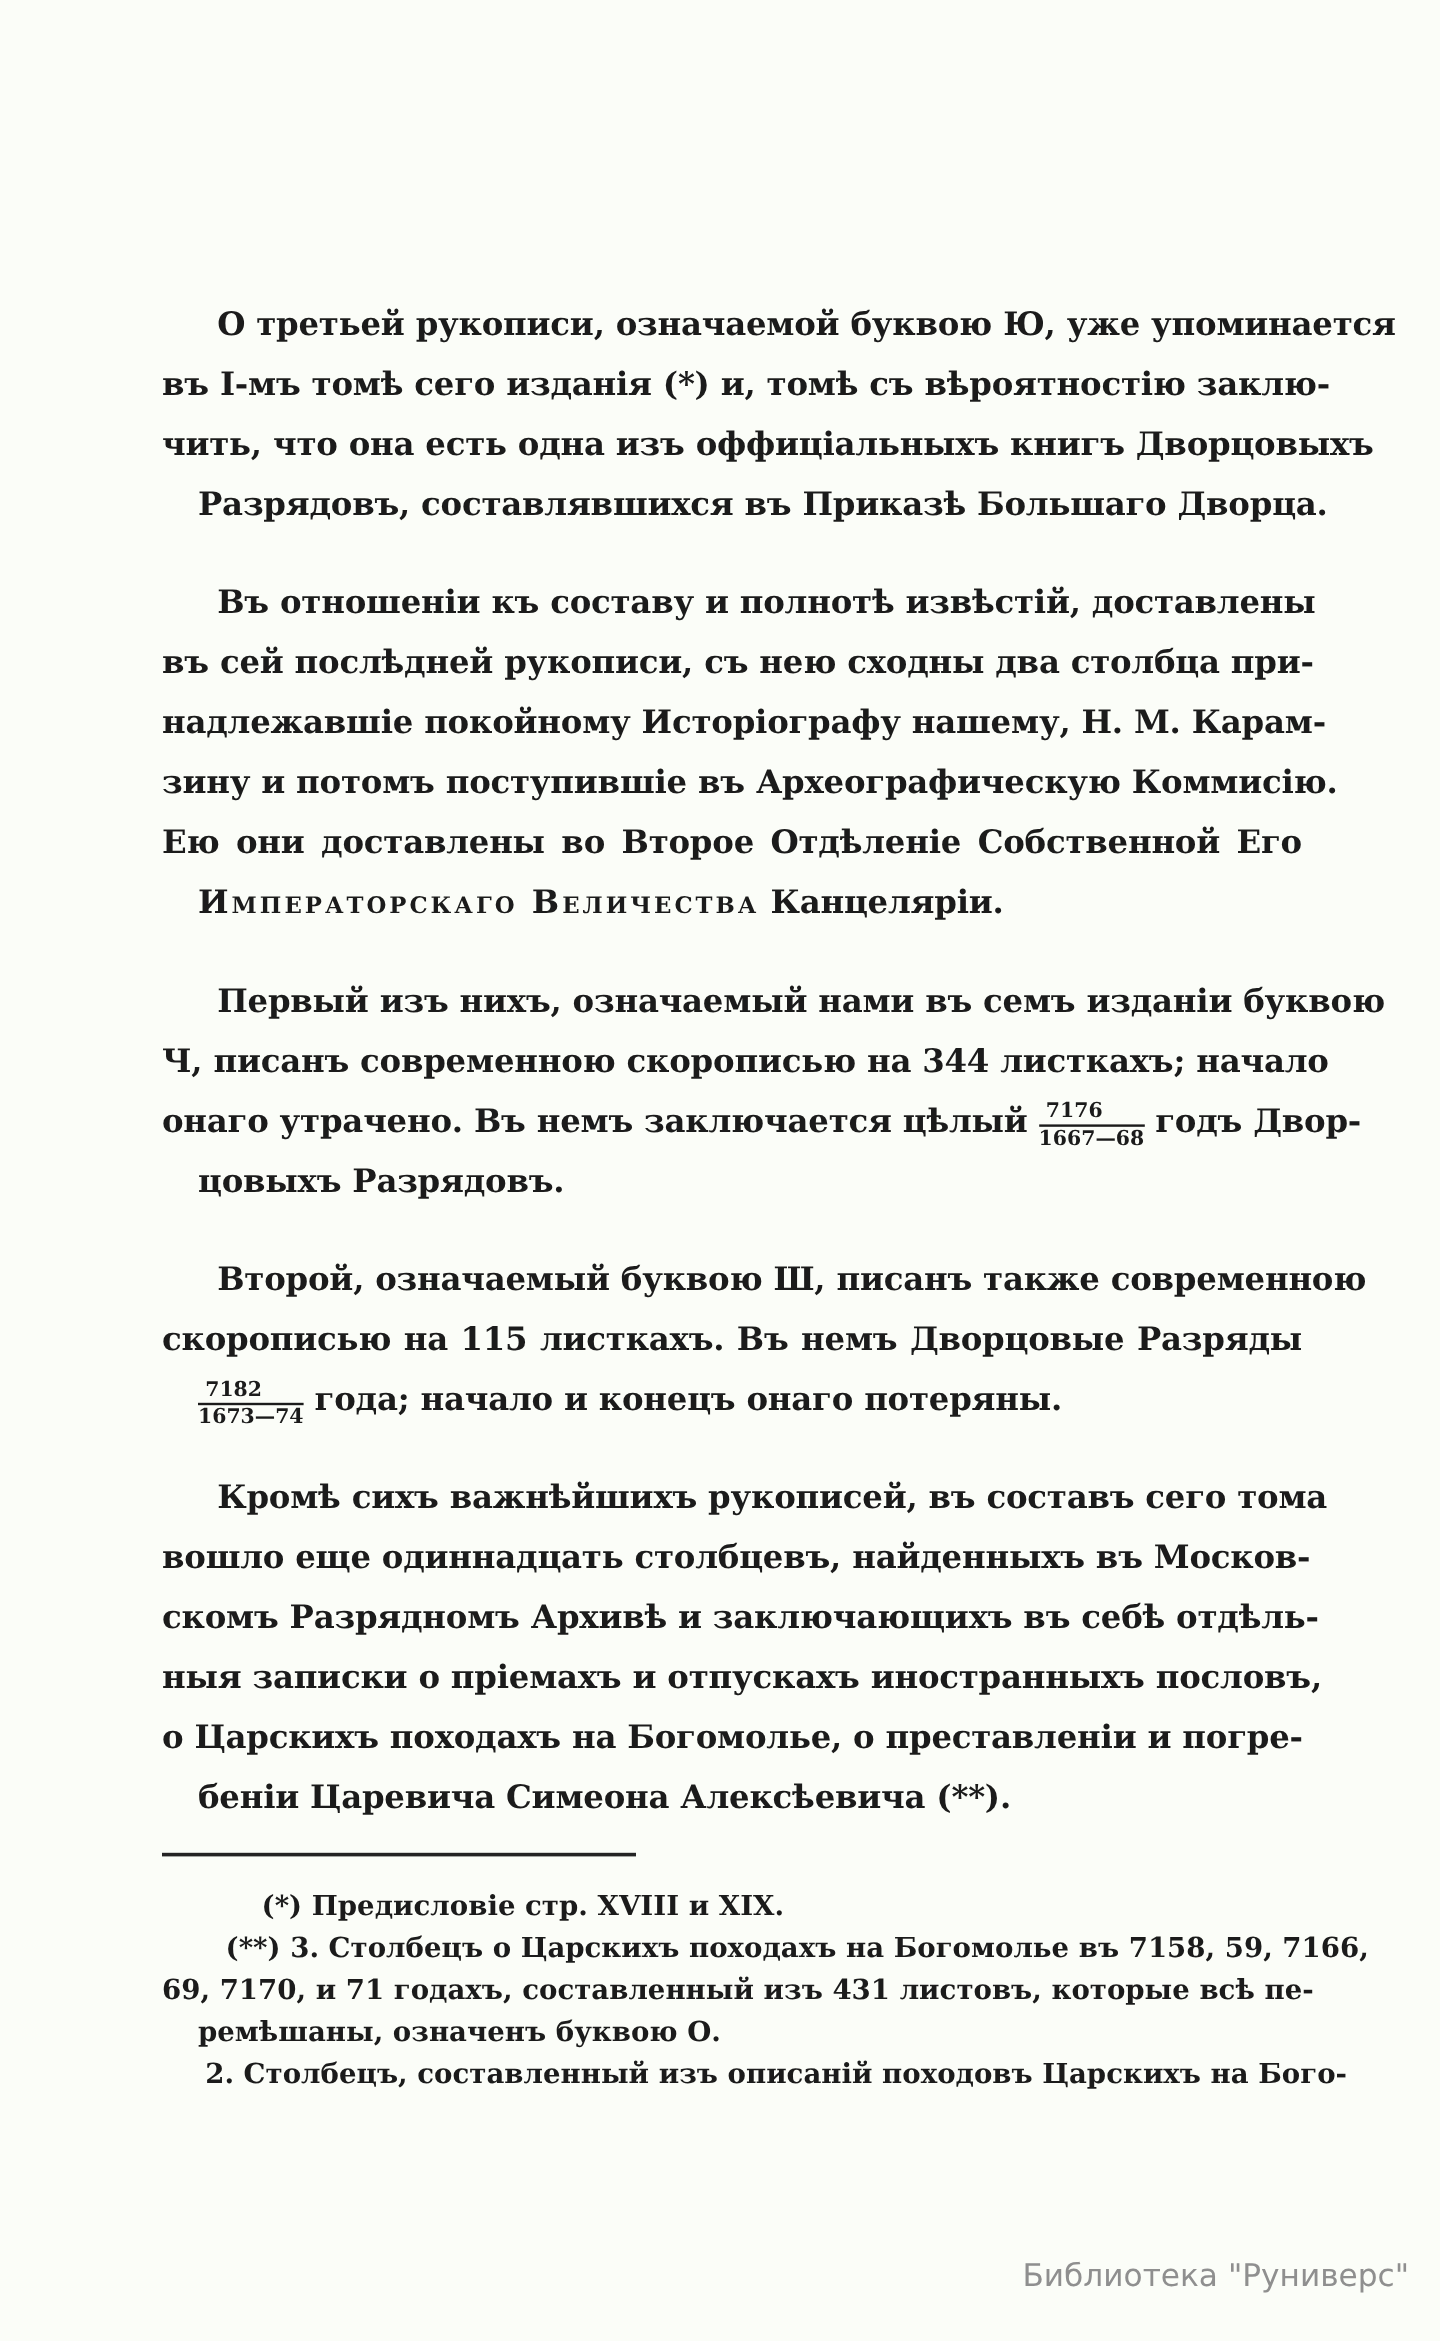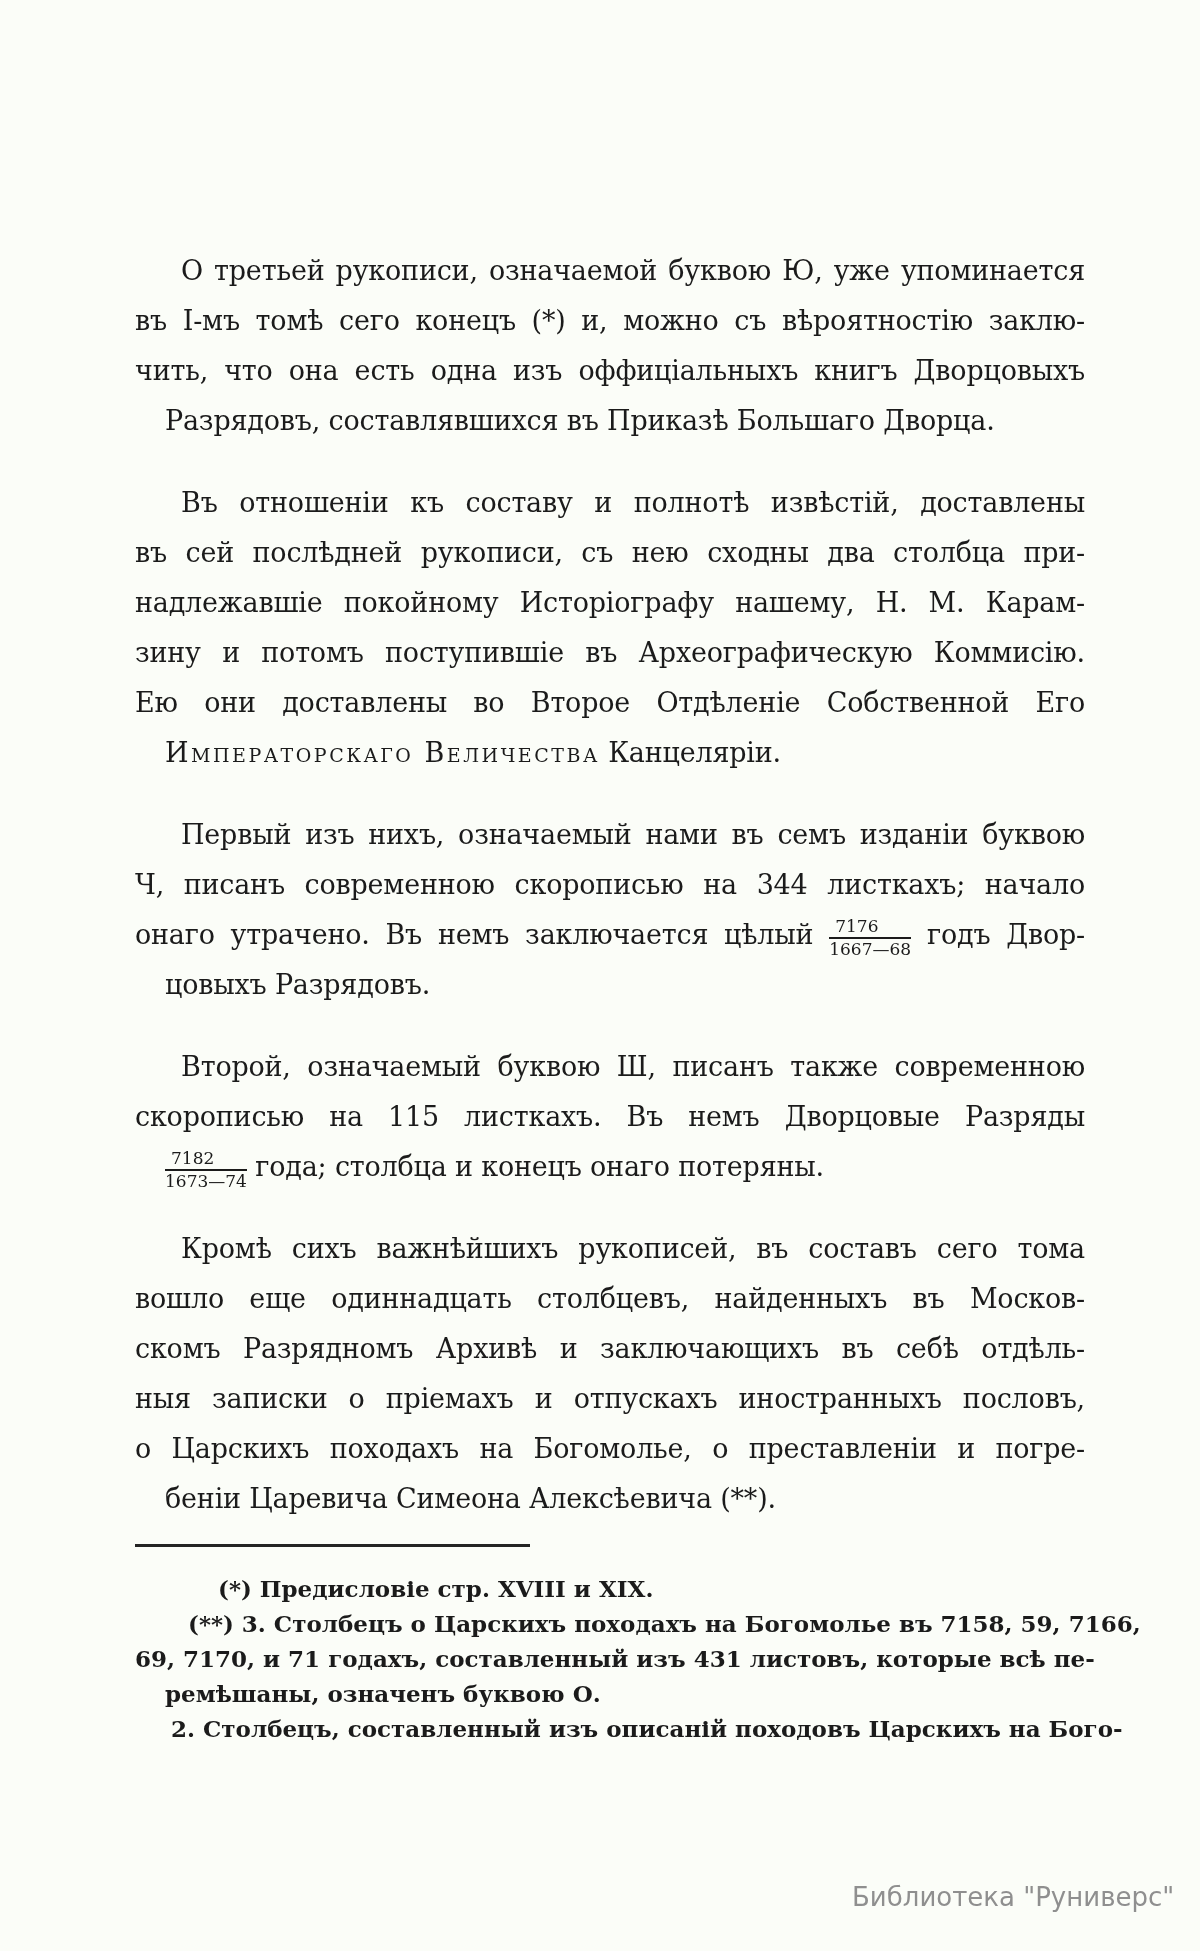--- a/index.html
+++ b/index.html
@@ -16,21 +16,21 @@
     background: #fbfdf8;
     overflow: hidden;
   }
   .text-column {
     position: absolute;
     left: 135px; top: 246px;
     width: 950px;
     display: flex;
     flex-direction: column;
   }
-  .para { margin: 0 0 32px 0; }
+  .para { margin: 0 0 32px 0; font-weight: bold; }
   .line {
     font-size: 27px;
     line-height: 50px;
     height: 50px;
     letter-spacing: -0.2px;
     text-align: justify;
     text-align-last: justify;
     -moz-text-align-last: justify;
     white-space: nowrap;
   }
@@ -82,42 +82,42 @@
     white-space: nowrap;
   }
 </style>
 </head>
 <body>
 
 <main class="page">
   <section class="text-column">
       <div class="para">
         <div class="line ind1"><span class="txt">О третьей рукописи, означаемой буквою Ю, уже упоминается</span></div>
-        <div class="line"><span class="txt">въ I-мъ томѣ сего конецъ (*) и, можно съ вѣроятностію заклю-</span></div>
+        <div class="line"><span class="txt">въ I-мъ томѣ сего изданія (*) и, томѣ съ вѣроятностію заклю-</span></div>
         <div class="line"><span class="txt">чить, что она есть одна изъ оффиціальныхъ книгъ Дворцовыхъ</span></div>
         <div class="line last"><span class="txt">Разрядовъ, составлявшихся въ Приказѣ Большаго Дворца.</span></div>
       </div>
       <div class="para">
         <div class="line ind1"><span class="txt">Въ отношеніи къ составу и полнотѣ извѣстій, доставлены</span></div>
         <div class="line"><span class="txt">въ сей послѣдней рукописи, съ нею сходны два столбца при-</span></div>
         <div class="line"><span class="txt">надлежавшіе покойному Исторіографу нашему, Н. М. Карам-</span></div>
         <div class="line"><span class="txt">зину и потомъ поступившіе въ Археографическую Коммисію.</span></div>
         <div class="line"><span class="txt">Ею они доставлены во Второе Отдѣленіе Собственной Его</span></div>
         <div class="line last"><span class="caps">Императорскаго Величества</span><span class="txt"> Канцеляріи.</span></div>
       </div>
       <div class="para">
         <div class="line ind1"><span class="txt">Первый изъ нихъ, означаемый нами въ семъ изданіи буквою</span></div>
         <div class="line"><span class="txt">Ч, писанъ современною скорописью на 344 листкахъ; начало</span></div>
         <div class="line"><span class="txt">онаго утрачено. Въ немъ заключается цѣлый </span><span class="frac"><span class="num">7176</span><span class="den">1667—68</span></span><span class="txt"> годъ Двор-</span></div>
         <div class="line last"><span class="txt">цовыхъ Разрядовъ.</span></div>
       </div>
       <div class="para">
         <div class="line ind1"><span class="txt">Второй, означаемый буквою Ш, писанъ также современною</span></div>
         <div class="line"><span class="txt">скорописью на 115 листкахъ. Въ немъ Дворцовые Разряды</span></div>
-        <div class="line last"><span class="frac"><span class="num">7182</span><span class="den">1673—74</span></span><span class="txt"> года; столбца и конецъ онаго потеряны.</span></div>
+        <div class="line last"><span class="frac"><span class="num">7182</span><span class="den">1673—74</span></span><span class="txt"> года; начало и конецъ онаго потеряны.</span></div>
       </div>
       <div class="para">
         <div class="line ind1"><span class="txt">Кромѣ сихъ важнѣйшихъ рукописей, въ составъ сего тома</span></div>
         <div class="line"><span class="txt">вошло еще одиннадцать столбцевъ, найденныхъ въ Москов-</span></div>
         <div class="line"><span class="txt">скомъ Разрядномъ Архивѣ и заключающихъ въ себѣ отдѣль-</span></div>
         <div class="line"><span class="txt">ныя записки о пріемахъ и отпускахъ иностранныхъ пословъ,</span></div>
         <div class="line"><span class="txt">о Царскихъ походахъ на Богомолье, о преставленіи и погре-</span></div>
         <div class="line last"><span class="txt">беніи Царевича Симеона Алексѣевича (**).</span></div>
       </div>
       <div class="fn-sep"></div>

